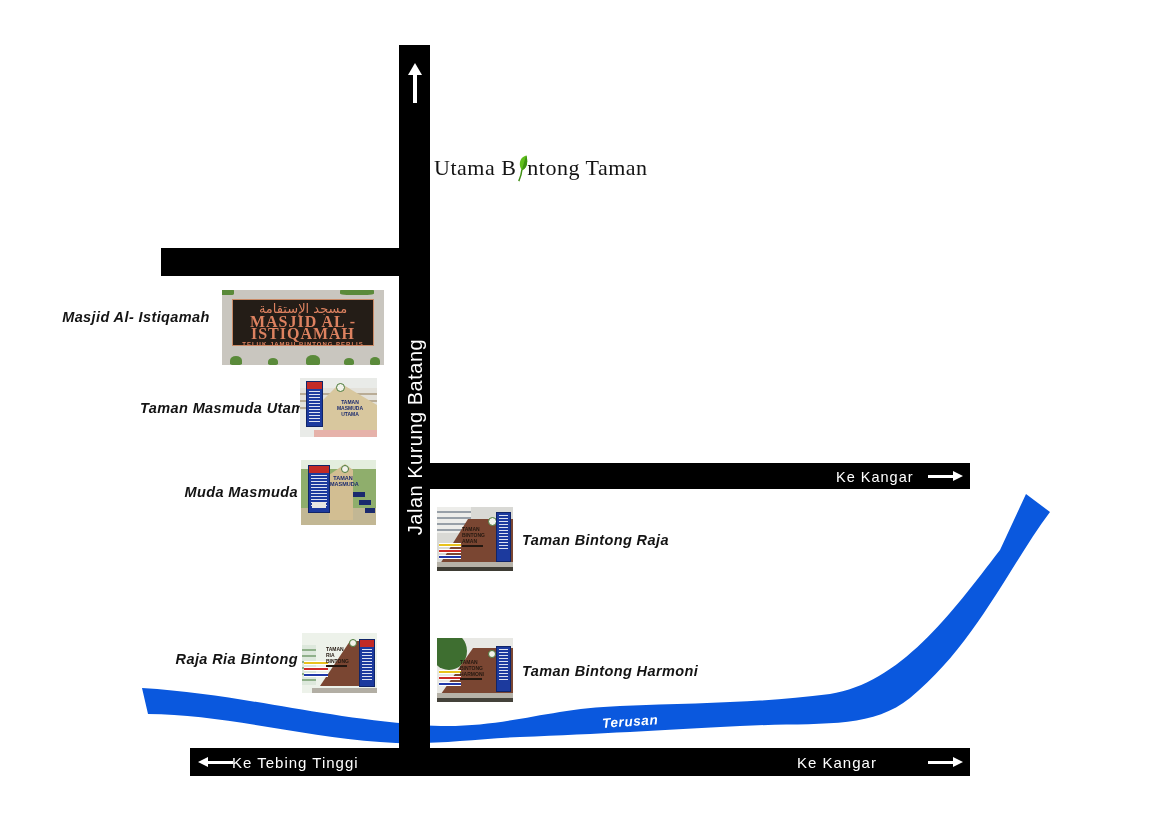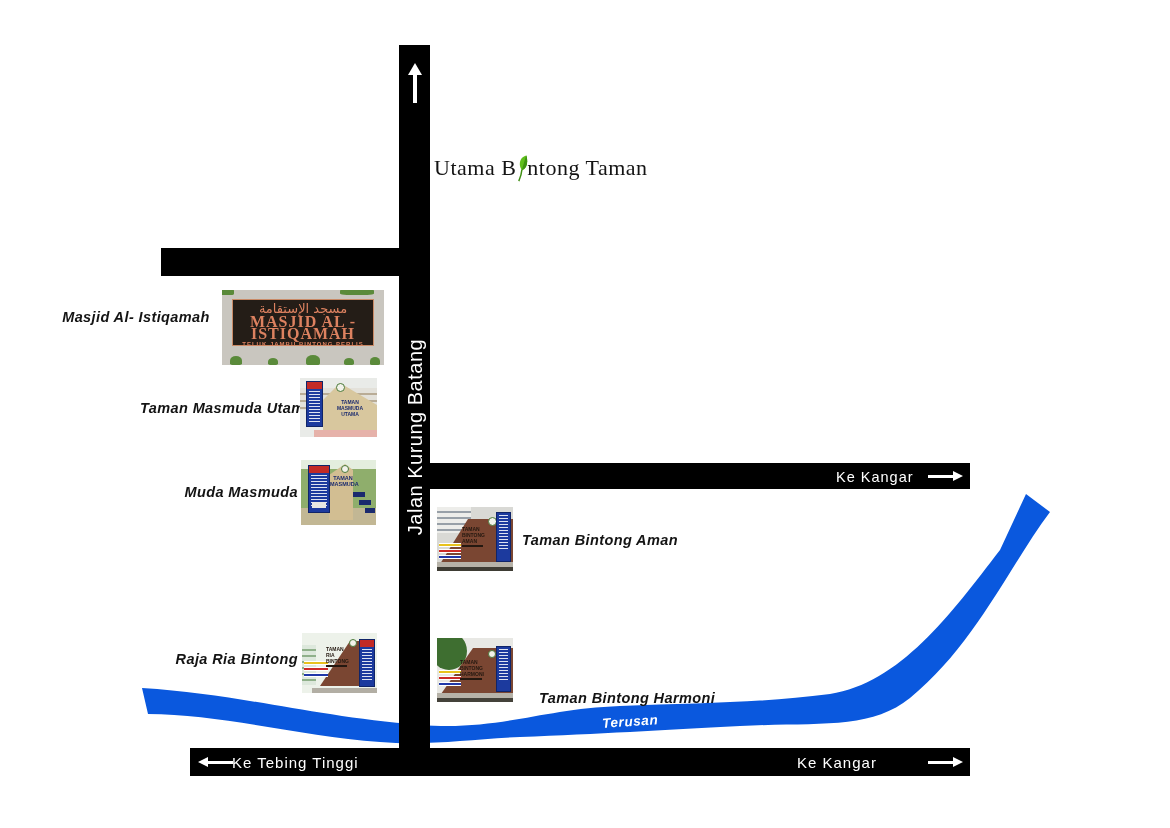--- a/index.html
+++ b/index.html
@@ -63,21 +63,21 @@
   
   .lm-label {
     position:absolute; z-index:3; color:#141414; font-size:14.5px;
     font-weight:bold; font-style:italic; letter-spacing:.4px; white-space:nowrap;
   }
   .lbl-masjid  { left:60px;  top:309px; width:152px; text-align:center; }
   .lbl-utama   { left:140px; top:400px; width:158px; text-align:right; }
   .lbl-masmuda { left:140px; top:484px; width:158px; text-align:right; }
   .lbl-ria     { left:140px; top:651px; width:158px; text-align:right; }
   .lbl-aman    { left:522px; top:532px; }
-  .lbl-harmoni { left:539px; top:663px;margin-top:27px; }
+  .lbl-harmoni { left:522px; top:663px; }
 
   
   .sign { position:absolute; z-index:3; overflow:hidden; }
   .sign svg.mon { position:absolute; left:0; top:0; width:100%; height:100%; }
 
   .bluepanel { position:absolute; background:#1C3A9E; border:1px solid #102468; }
   .redhead   { width:100%; height:7px; background:#C22A26; }
   .textlines { margin:2px 2px; height:70%;
                background:repeating-linear-gradient(180deg, rgba(255,255,255,.85) 0 1px, transparent 1px 3px); }
   .logo { position:absolute; border-radius:50%; background:#F2F2EA; border:1px solid #4A7A3A; }
@@ -208,21 +208,21 @@
         <path d="M4 29 Q7 22 7.5 16" stroke="#3E8E12" stroke-width="1.6" fill="none"></path>
         <path d="M7.5 17 C3 11 5 2 12.5 0.5 C14.5 9 13 15 7.5 17 Z" fill="#5FBE1C"></path>
         <path d="M7.5 17 C9 11 10.5 5 12.5 0.5 C14.5 9 13 15 7.5 17 Z" fill="#3E9212"></path>
       </svg><span>ntong Taman</span>
   </div>
 
   <div class="lm-label lbl-masjid">Masjid Al- Istiqamah</div>
   <div class="lm-label lbl-utama">Taman Masmuda Utama</div>
   <div class="lm-label lbl-masmuda">Muda Masmuda</div>
   <div class="lm-label lbl-ria">Raja Ria Bintong</div>
-  <div class="lm-label lbl-aman">Taman Bintong Aman</div>
+  <div class="lm-label lbl-aman">Taman Bintong Raja</div>
   <div class="lm-label lbl-harmoni">Taman Bintong Harmoni</div>
 
   <div class="sign s-masjid">
     <div class="plant" style="left:-4px;top:-3px;width:16px;height:8px;"></div>
     <div class="plant" style="left:118px;top:-3px;width:34px;height:8px;"></div>
     <div class="board">
       <div class="arabic">مسجد الإستقامة</div>
       <div class="l1">MASJID AL - ISTIQAMAH</div>
       <div class="l2">TELUK JAMBU BINTONG PERLIS</div>
     </div>

